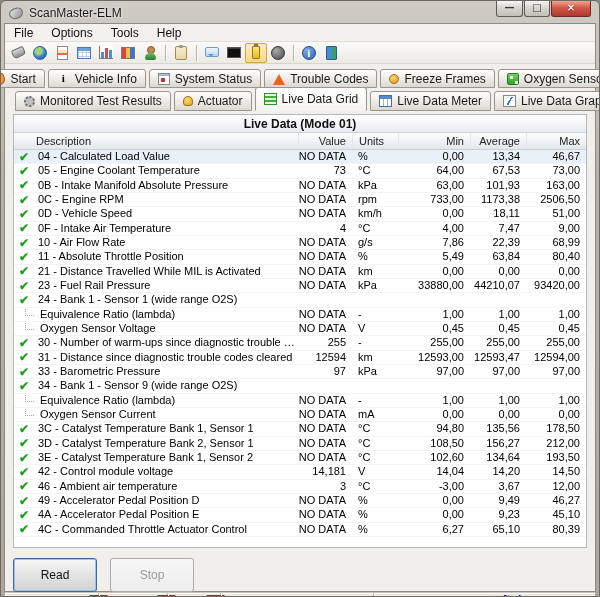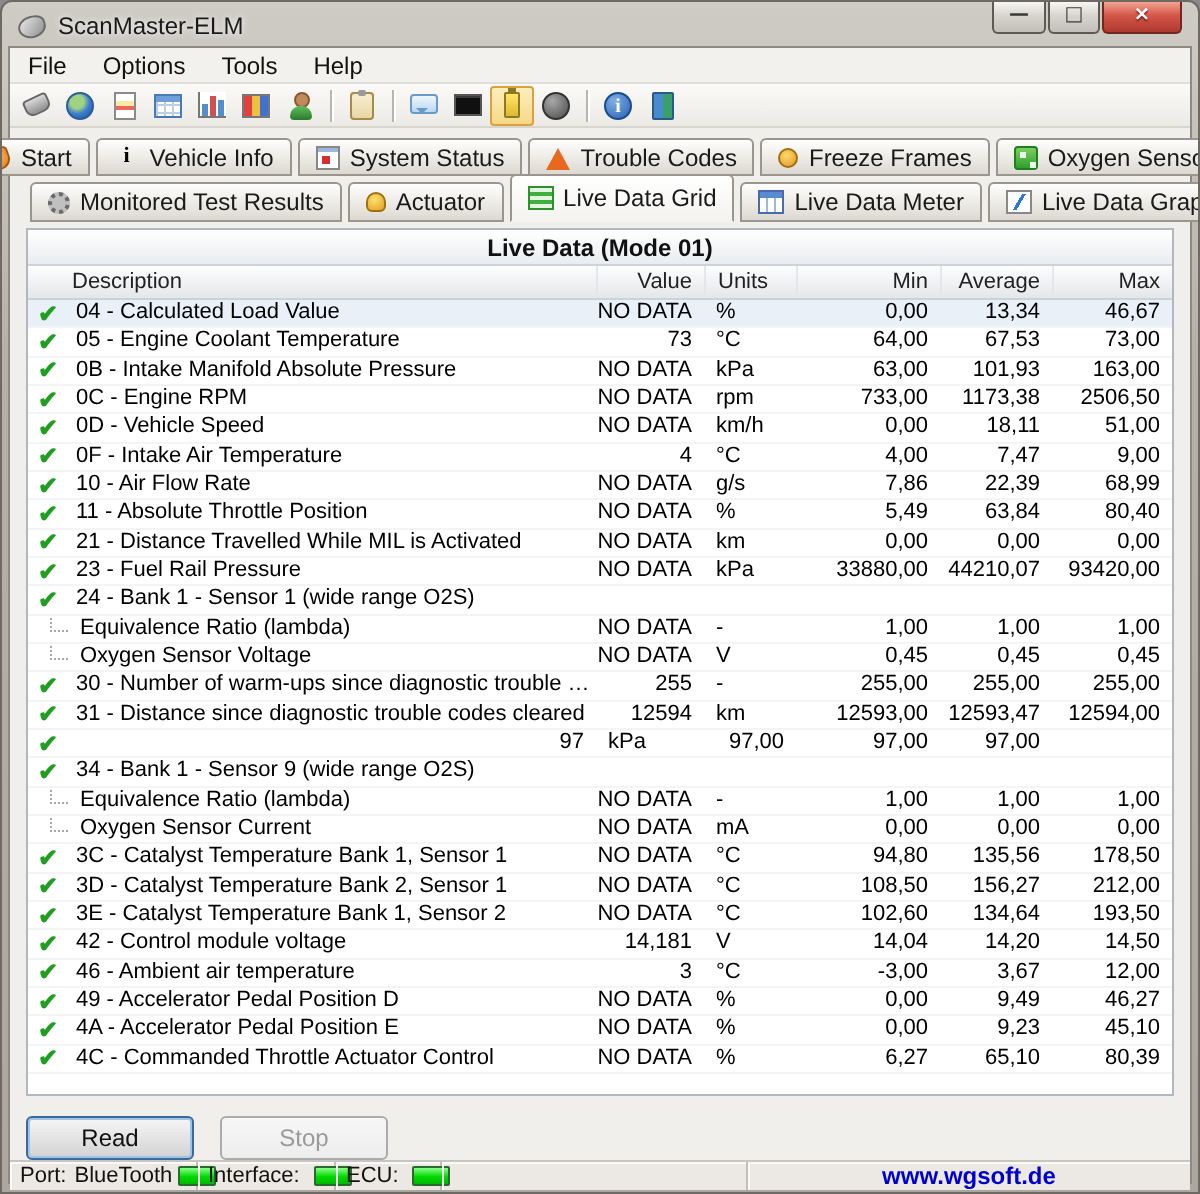--- a/index.html
+++ b/index.html
@@ -121,21 +121,21 @@
   .cell.num{ text-align:right; padding-right:6px; }
   .cell.units{ padding-left:6px; }
   .checkwrap{ display:flex; align-items:center; justify-content:flex-start; height:100%; }
   .check{ color:#1f9e1f; font-size:12px; font-weight:bold; padding-left:5px; line-height:12px; }
   .tree{ width:9px; height:7px; margin-left:11px; position:relative; top:-2px;
     border-left:1px dotted #a8a8a8; border-bottom:1px dotted #a8a8a8; }
   .row.child .cell.desc{ padding-left:2px; }
 
   
   .btn-row{ display:flex; gap:13px; margin-top:10px; }
-  .btn{ width:84px; height:22px; font-size:12px; color:#111; text-align:center;
+  .btn{ width:84px; height:34px; font-size:12px; color:#111; text-align:center;
     background:linear-gradient(#f6f6f6,#e2e2e2 55%,#d2d2d2); border:1px solid #707070; border-radius:3px; }
   .btn.default{ box-shadow:inset 0 0 0 1px #9ec2e8; border-color:#3a6a9a; }
   .btn:disabled,.btn.disabled{ color:#9a9a9a; border-color:#ababab;
     background:linear-gradient(#f7f7f7,#ededed); box-shadow:none; }
 
   
   .statusbar{ height:19px; margin-top:auto; display:flex; align-items:stretch;
     background:#ece9e4; border-top:1px solid #c8c5be; font-size:11px; color:#111; }
   .sb-sec{ display:flex; align-items:center; padding:0 5px; border-right:1px solid #c2bfb8;
     box-shadow:inset 1px 1px 0 #fbfaf8; white-space:nowrap; }
@@ -441,20 +441,21 @@
               <div class="cell num">12594</div>
               <div class="cell units">km</div>
               <div class="cell num">12593,00</div>
               <div class="cell num">12593,47</div>
               <div class="cell num">12594,00</div>
             </div>
             <div class="row pid">
               <div class="checkwrap">
                 <span class="check">✔</span>
               </div>
+              <div class="cell desc">33 - Barometric Pressure</div>
               <div class="cell num">97</div>
               <div class="cell units">kPa</div>
               <div class="cell num">97,00</div>
               <div class="cell num">97,00</div>
               <div class="cell num">97,00</div>
             </div>
             <div class="row group">
               <div class="checkwrap">
                 <span class="check">✔</span>
               </div>

